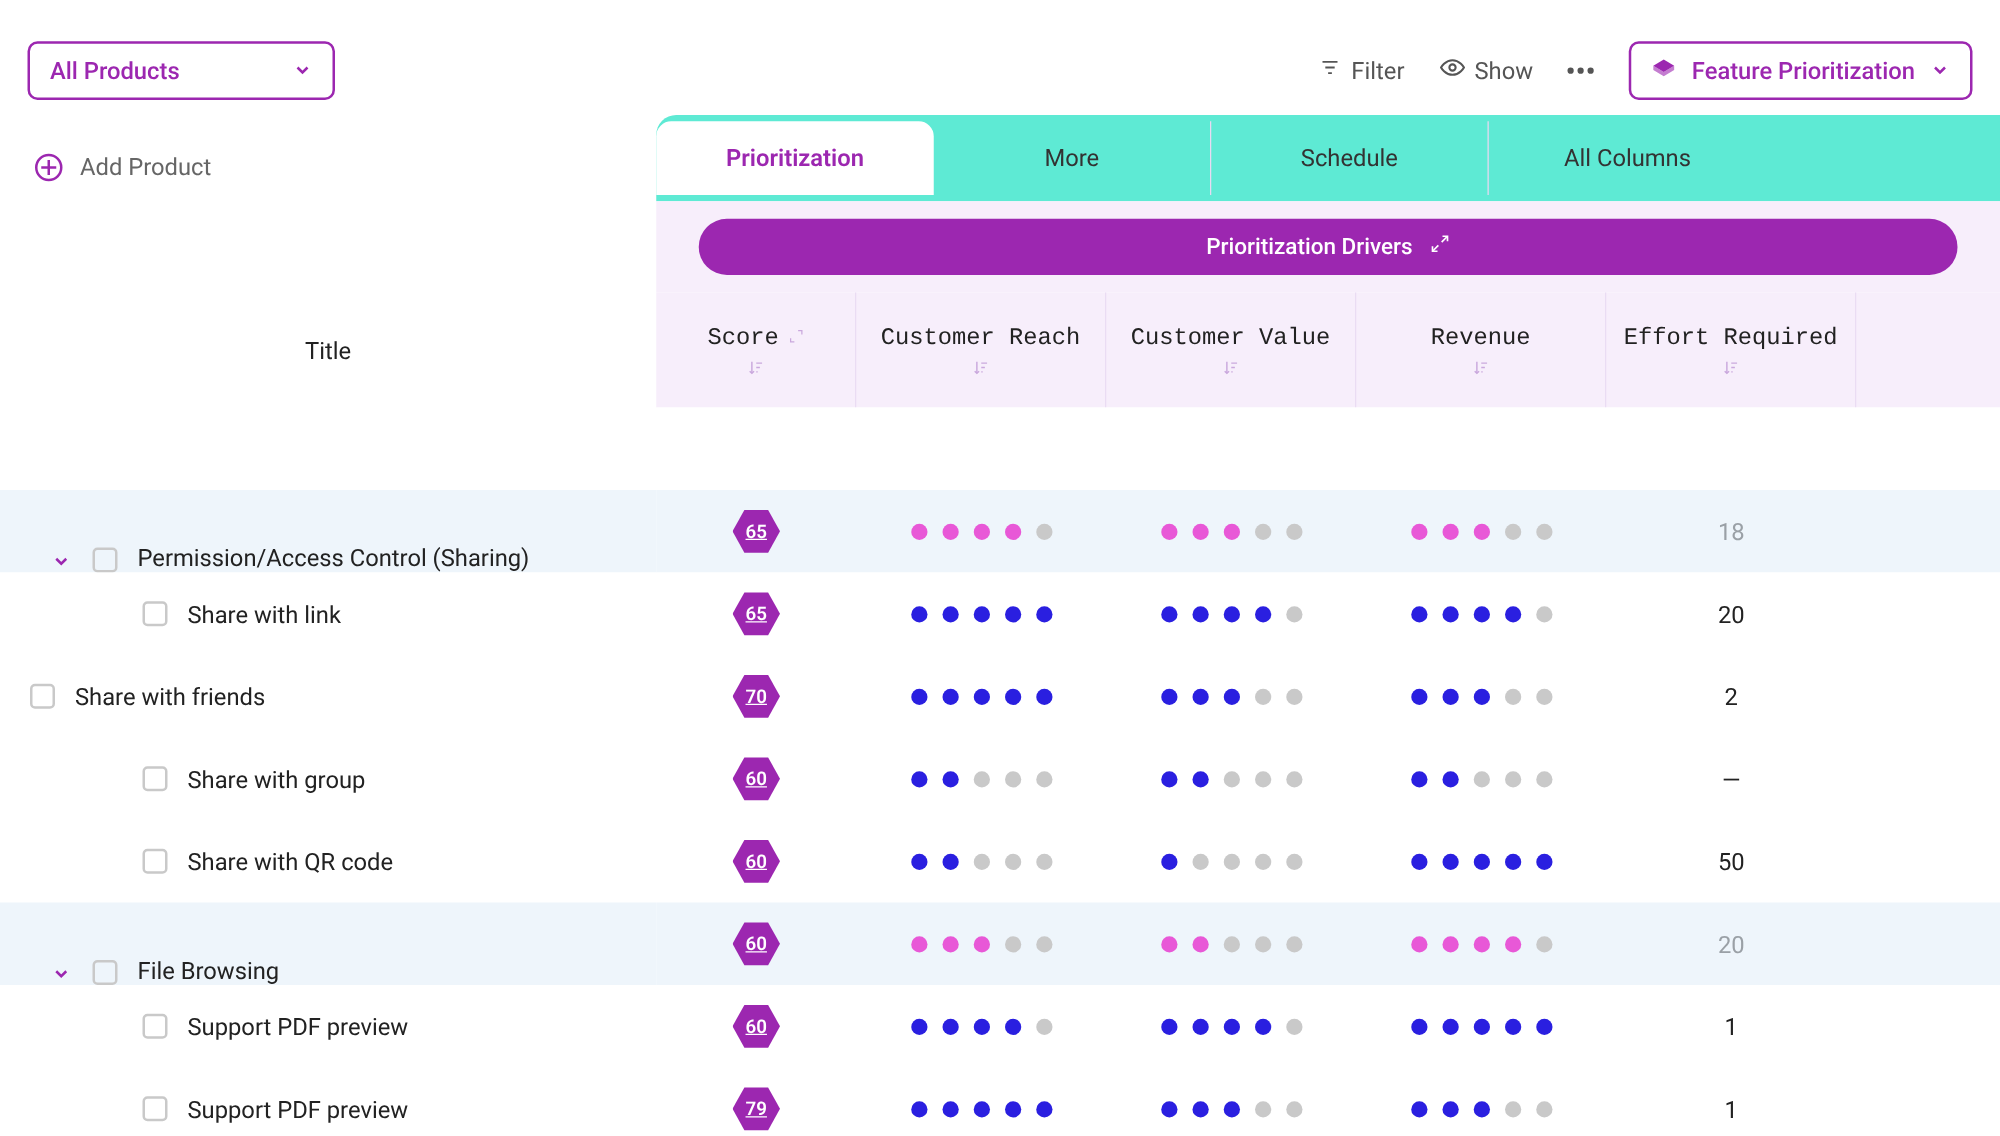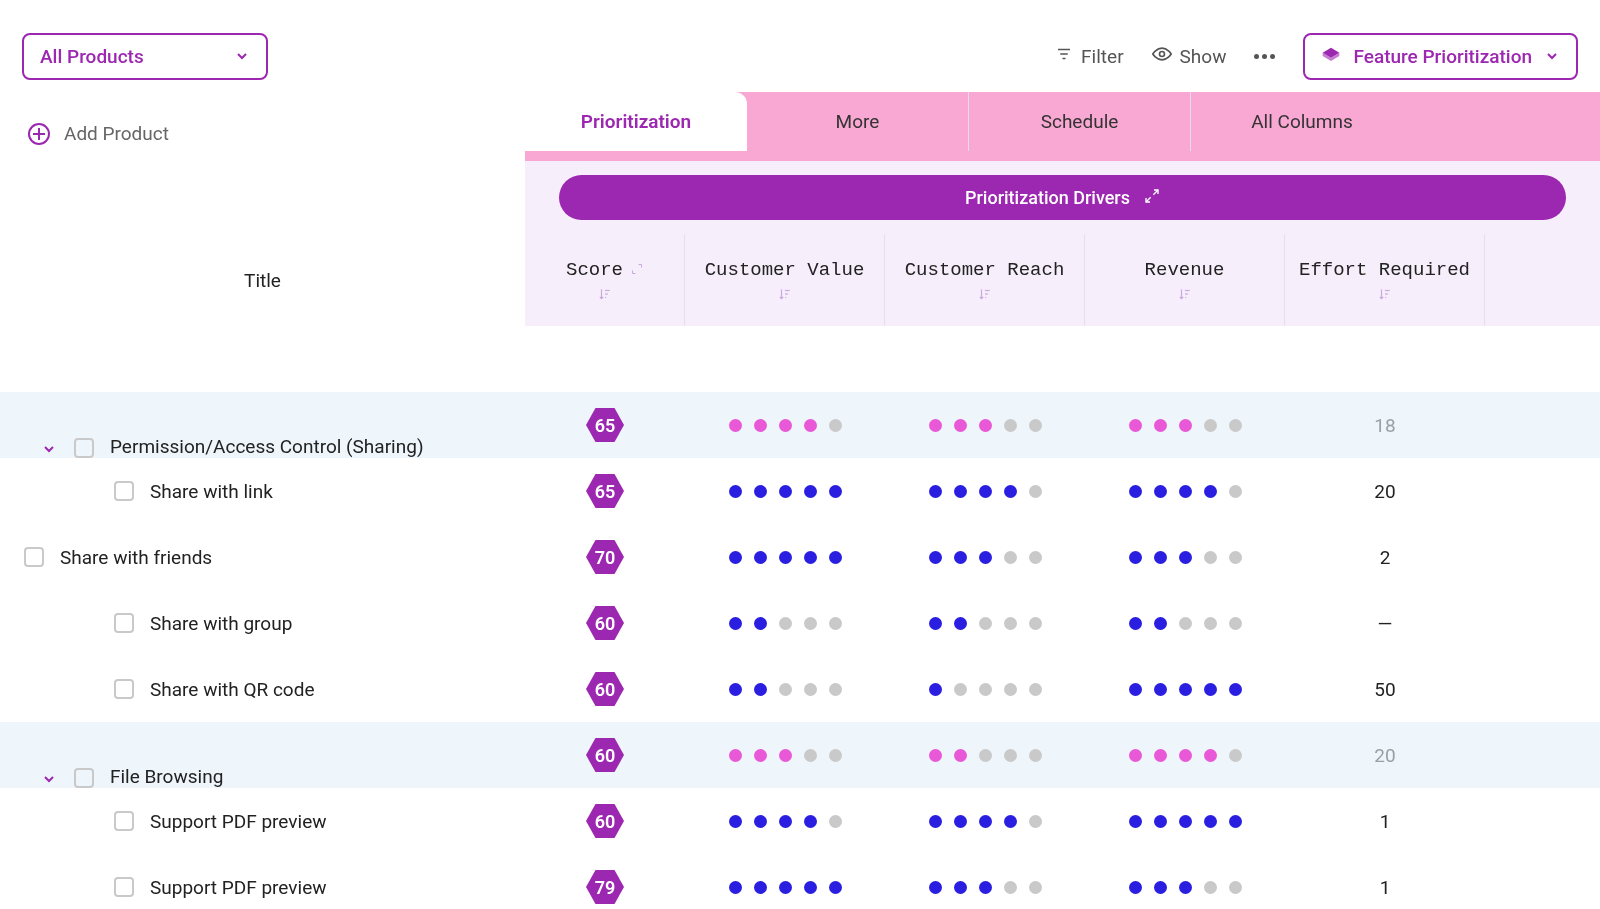--- a/index.html
+++ b/index.html
@@ -106,22 +106,22 @@
   
   .grid {
     display: grid;
     grid-template-columns: 525px 1fr;
   }
 
   
   .tabs-wrap {
     grid-column: 2;
     display: flex;
-    align-items: flex-start;
-    background: #f9a8d4;
+    align-items: center;
+    background: #5eead4;
     border-radius: 16px 0 0 0;
   }
   .tab {
     padding: 18px 0 18px 0;
     width: 222px;
     text-align: center;
     font-size: 19px;
     color: #333;
     cursor: pointer;
     border-right: 1px solid #e8d9f2;
@@ -226,24 +226,25 @@
   .indent-1 { padding-left: 40px; align-items: flex-end; }
   .indent-2 { padding-left: 114px; }
 
   .score-hex {
     width: 38px; height: 38px;
     background:#9C27B0;
     color:#fff;
     display:flex;
     align-items:center;
     justify-content:center;
-    font-size:18px;
+    font-size:15px;
     font-weight:600;
     margin: 0 auto;
     clip-path: polygon(25% 5%, 75% 5%, 100% 50%, 75% 95%, 25% 95%, 0% 50%);
+    text-decoration: underline;
   }
   .dots {
     display:flex;
     gap:12px;
     justify-content:center;
   }
   .dot {
     width:13px; height:13px;
     border-radius:50%;
   }
@@ -361,33 +362,33 @@
           <svg width="14" height="14" viewBox="0 0 24 24" fill="none" stroke="#caa8dd" stroke-width="2">
               <line x1="6" y1="4" x2="6" y2="20"></line>
               <polyline points="3 17 6 20 9 17"></polyline>
               <line x1="12" y1="6" x2="20" y2="6"></line>
               <line x1="12" y1="12" x2="17" y2="12"></line>
               <line x1="12" y1="18" x2="14" y2="18"></line>
             </svg>
         </span>
       </div>
       <div class="colhead">
-        <span>Customer Value</span>
+        <span>Customer Reach</span>
         <span class="sort-icon">
           <svg width="14" height="14" viewBox="0 0 24 24" fill="none" stroke="#caa8dd" stroke-width="2">
               <line x1="6" y1="4" x2="6" y2="20"></line>
               <polyline points="3 17 6 20 9 17"></polyline>
               <line x1="12" y1="6" x2="20" y2="6"></line>
               <line x1="12" y1="12" x2="17" y2="12"></line>
               <line x1="12" y1="18" x2="14" y2="18"></line>
             </svg>
         </span>
       </div>
       <div class="colhead">
-        <span>Customer Reach</span>
+        <span>Customer Value</span>
         <span class="sort-icon">
           <svg width="14" height="14" viewBox="0 0 24 24" fill="none" stroke="#caa8dd" stroke-width="2">
               <line x1="6" y1="4" x2="6" y2="20"></line>
               <polyline points="3 17 6 20 9 17"></polyline>
               <line x1="12" y1="6" x2="20" y2="6"></line>
               <line x1="12" y1="12" x2="17" y2="12"></line>
               <line x1="12" y1="18" x2="14" y2="18"></line>
             </svg>
         </span>
       </div>

